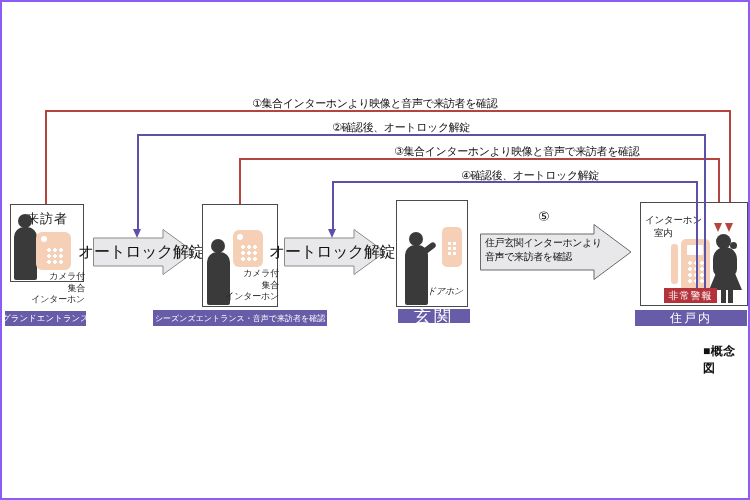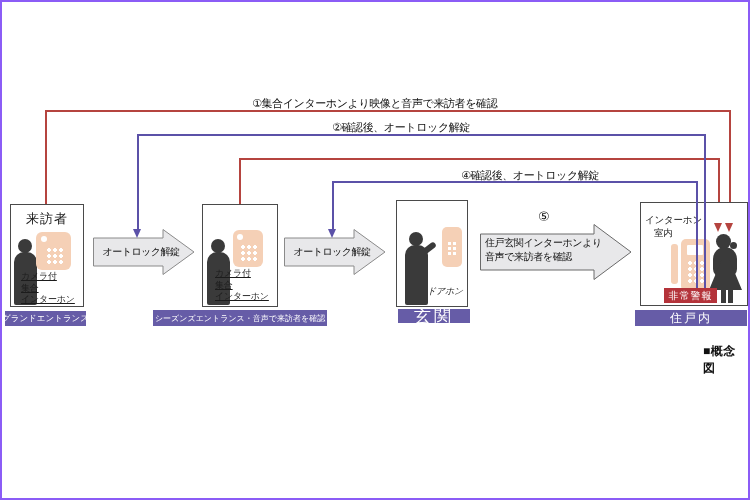--- a/index.html
+++ b/index.html
@@ -14,36 +14,36 @@
   .ah{position:absolute;width:0;height:0;border-left:4.5px solid transparent;border-right:4.5px solid transparent;border-top:9px solid #000;}
   .ah.r{border-top-color:#b5443f;}
   .ah.p{border-top-color:#5b51a8;}
   
   .step-label{position:absolute;font-size:11px;letter-spacing:-0.4px;white-space:nowrap;color:#111;}
   .step5-num{position:absolute;font-size:13px;color:#111;}
   
   .station{position:absolute;background:#fff;border:1px solid #4a4a4a;box-sizing:border-box;}
   .zone-bar{position:absolute;background:#665ca7;color:#fff;display:flex;align-items:center;justify-content:center;white-space:nowrap;}
   .visitor-title{position:absolute;left:0;right:0;top:5px;text-align:center;font-size:13px;letter-spacing:1px;}
-  .cap3{position:absolute;text-align:left;font-size:9px;line-height:11.5px;letter-spacing:-0.2px;text-decoration:underline;}
+  .cap3{position:absolute;text-align:right;font-size:9px;line-height:11.5px;letter-spacing:-0.2px;}
   .cap1{position:absolute;text-align:center;font-size:9px;letter-spacing:-0.2px;}
   
   .sil{position:absolute;}
   .sil .part{position:absolute;background:#3a3a3a;}
   .head{border-radius:50%;}
   
   .device{position:absolute;background:#f5d0b6;border-radius:6px;}
   .device .camdot{position:absolute;width:6px;height:6px;border-radius:50%;background:#fff;}
   .device .screen{position:absolute;background:#fff;border-radius:1px;}
   .dots{position:absolute;background-image:radial-gradient(circle,#ffffff 1.7px,rgba(255,255,255,0) 1.9px);background-size:6px 6px;background-position:1px 1px;}
   .handset{position:absolute;background:#f5d0b6;border-radius:3px;}
   
   .bigarrow{position:absolute;}
   .bigarrow svg{display:block;}
-  .unlock-text{position:absolute;left:0;top:0;width:96px;height:100%;display:flex;align-items:center;justify-content:center;font-size:10px;letter-spacing:-0.5px;white-space:nowrap;color:#111;}
+  .unlock-text{position:absolute;left:0;top:0;width:96px;height:100%;display:flex;align-items:center;justify-content:center;font-size:16px;letter-spacing:-0.5px;white-space:nowrap;color:#111;}
   .arrow5-text{position:absolute;left:5px;top:12px;font-size:10px;line-height:14px;letter-spacing:-0.4px;white-space:nowrap;color:#111;}
   
   .alert-badge{position:absolute;background:#b4333a;color:#fff;display:flex;align-items:center;justify-content:center;font-size:10px;letter-spacing:1px;z-index:6;}
   .room-label{position:absolute;font-size:9.5px;line-height:13px;letter-spacing:-0.2px;}
   .footnote{position:absolute;font-size:12px;font-weight:600;letter-spacing:0.5px;color:#111;}
   .z5{z-index:5;}
 </style>
 </head>
 <body>
 
@@ -64,24 +64,25 @@
   <div class="vline red" style="left:716px;top:156px;height:66px;"></div>
   <div class="ah r z5" style="left:712px;top:221px;"></div>
 
   <div class="hline purple" style="left:330px;top:179px;width:366px;"></div>
   <div class="vline purple" style="left:330px;top:179px;height:48px;"></div>
   <div class="ah p z5" style="left:326px;top:227px;"></div>
   <div class="vline purple z5" style="left:694px;top:179px;height:107px;"></div>
 
   <div class="step-label" style="left:250px;top:94px;">①集合インターホンより映像と音声で来訪者を確認</div>
   <div class="step-label" style="left:330px;top:118px;">②確認後、オートロック解錠</div>
+  <div class="step-label" style="left:392px;top:142px;">③集合インターホンより映像と音声で来訪者を確認</div>
   <div class="step-label" style="left:459px;top:166px;">④確認後、オートロック解錠</div>
   <div class="step5-num" style="left:536px;top:207px;">⑤</div>
 
-  <div class="station" style="left:8px;top:202px;width:74px;height:103px;padding-left:27px;">
+  <div class="station" style="left:8px;top:202px;width:74px;height:78px;padding-left:27px;">
     <div class="visitor-title">来訪者</div>
     <div class="sil" style="left:1px;bottom:1px;width:27px;height:66px;">
       <div class="part head" style="left:6px;top:0;width:14px;height:14px;"></div>
       <div class="part" style="left:2px;top:13px;width:23px;height:53px;border-radius:10px 10px 2px 2px;"></div>
     </div>
     <div class="device" style="left:25px;top:27px;width:35px;height:38px;">
       <div class="camdot" style="left:5px;top:4px;"></div>
       <div class="dots" style="left:9px;top:14px;width:18px;height:18px;"></div>
     </div>
     <div class="cap3" style="left:10px;top:66px;width:64px;">

